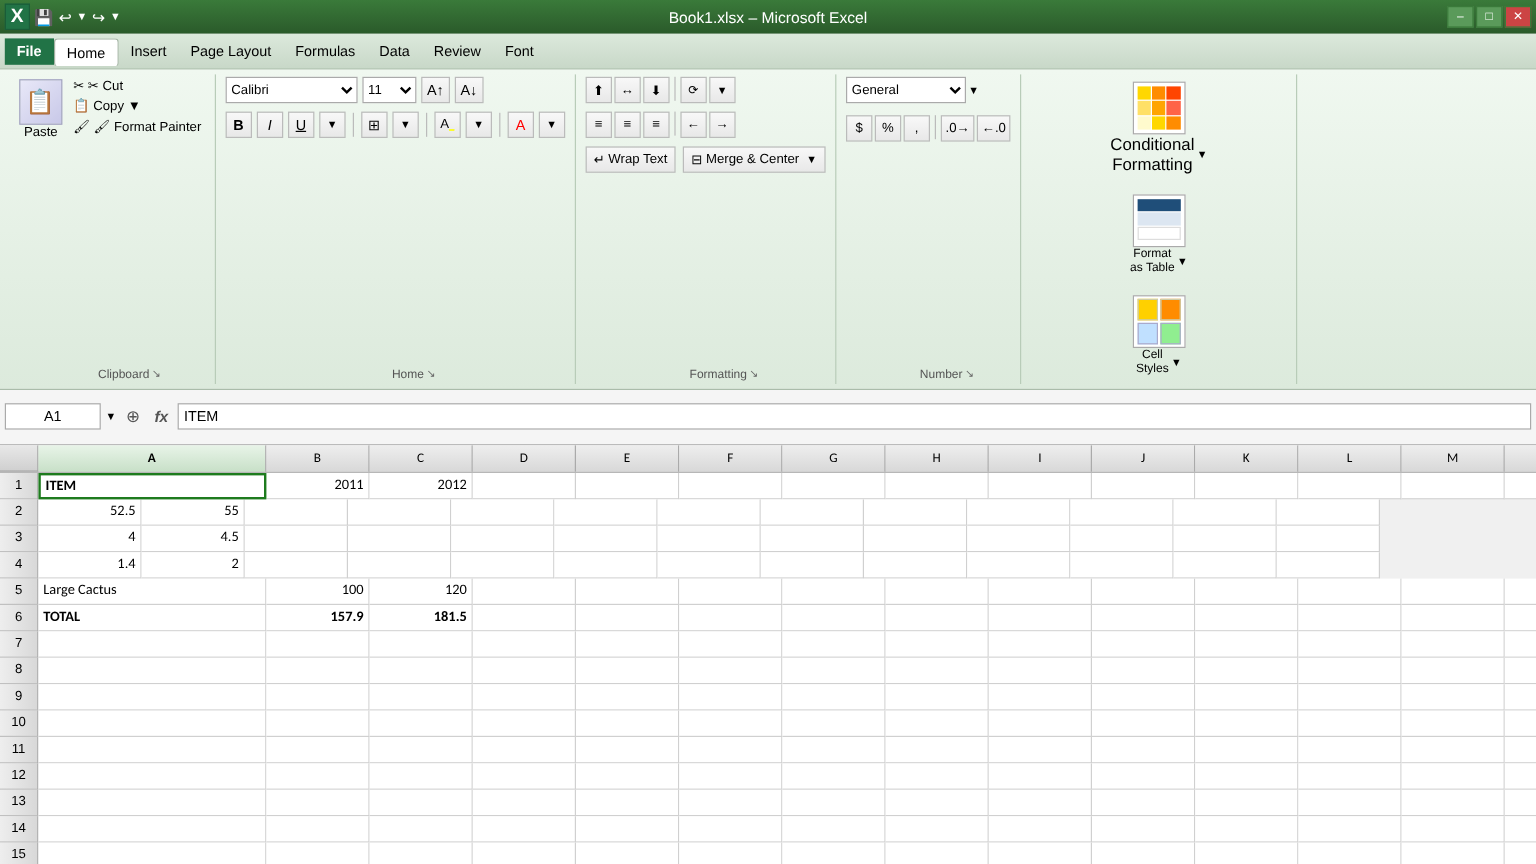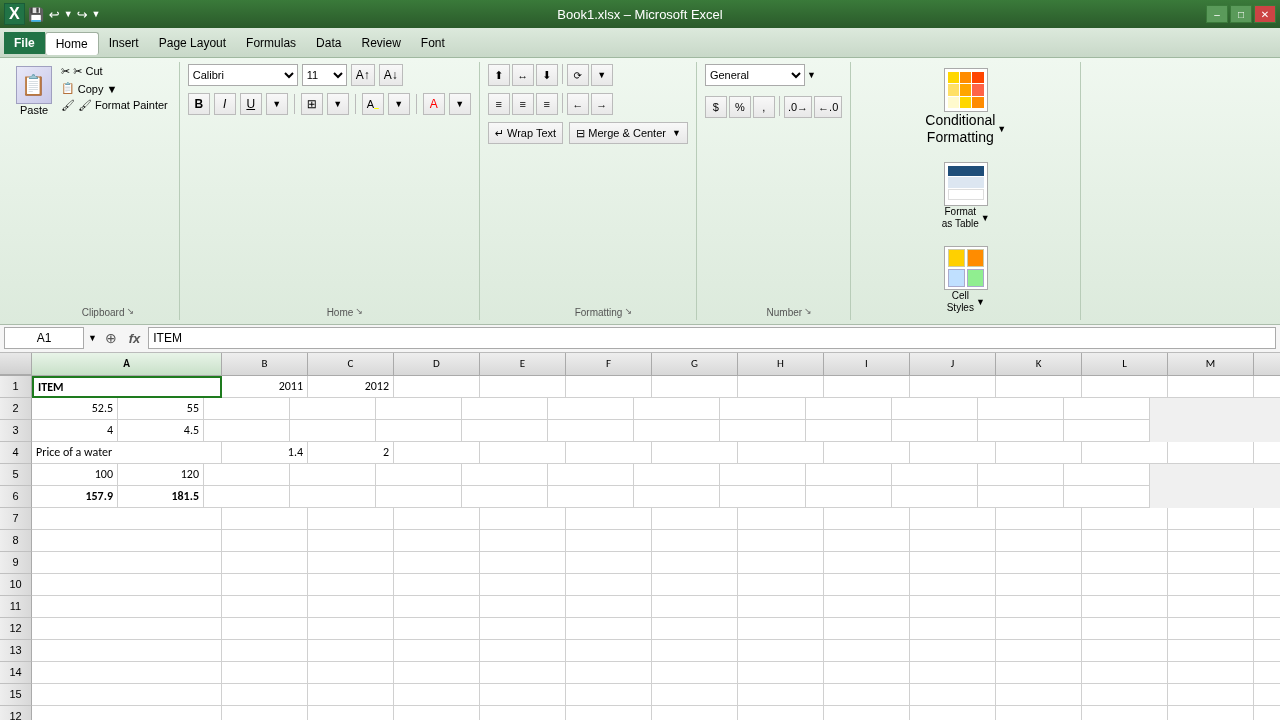--- a/index.html
+++ b/index.html
@@ -207,21 +207,21 @@
       font-size: 10px;
       background: white;
     }
 
     
     #formula-bar {
       background: #f5f5f5;
       border-bottom: 1px solid #bbb;
       display: flex;
       align-items: center;
-      height: 28px;
+      height: 46px;
       padding: 0 4px;
       gap: 4px;
     }
     #cell-ref {
       width: 80px;
       height: 22px;
       border: 1px solid #aaa;
       padding: 0 4px;
       font-size: 12px;
       text-align: center;
@@ -709,51 +709,52 @@
           <div class="cell col-g"></div>
           <div class="cell col-h"></div>
           <div class="cell col-i"></div>
           <div class="cell col-j"></div>
           <div class="cell col-k"></div>
           <div class="cell col-l"></div>
           <div class="cell col-m"></div>
           <div class="cell col-n"></div>
         </div>
         <div class="grid-row">
-          <div class="cell col-a">Price of a water</div>
           <div class="cell col-b num">1.4</div>
           <div class="cell col-c num">2</div>
           <div class="cell col-d"></div>
           <div class="cell col-e"></div>
           <div class="cell col-f"></div>
           <div class="cell col-g"></div>
           <div class="cell col-h"></div>
           <div class="cell col-i"></div>
           <div class="cell col-j"></div>
           <div class="cell col-k"></div>
           <div class="cell col-l"></div>
           <div class="cell col-m"></div>
           <div class="cell col-n"></div>
         </div>
         <div class="grid-row">
+          <div class="cell col-a">Large Cactus</div>
           <div class="cell col-b num">100</div>
           <div class="cell col-c num">120</div>
           <div class="cell col-d"></div>
           <div class="cell col-e"></div>
           <div class="cell col-f"></div>
           <div class="cell col-g"></div>
           <div class="cell col-h"></div>
           <div class="cell col-i"></div>
           <div class="cell col-j"></div>
           <div class="cell col-k"></div>
           <div class="cell col-l"></div>
           <div class="cell col-m"></div>
           <div class="cell col-n"></div>
         </div>
         <div class="grid-row">
+          <div class="cell col-a bold">TOTAL</div>
           <div class="cell col-b bold num">157.9</div>
           <div class="cell col-c bold num">181.5</div>
           <div class="cell col-d"></div>
           <div class="cell col-e"></div>
           <div class="cell col-f"></div>
           <div class="cell col-g"></div>
           <div class="cell col-h"></div>
           <div class="cell col-i"></div>
           <div class="cell col-j"></div>
           <div class="cell col-k"></div>

